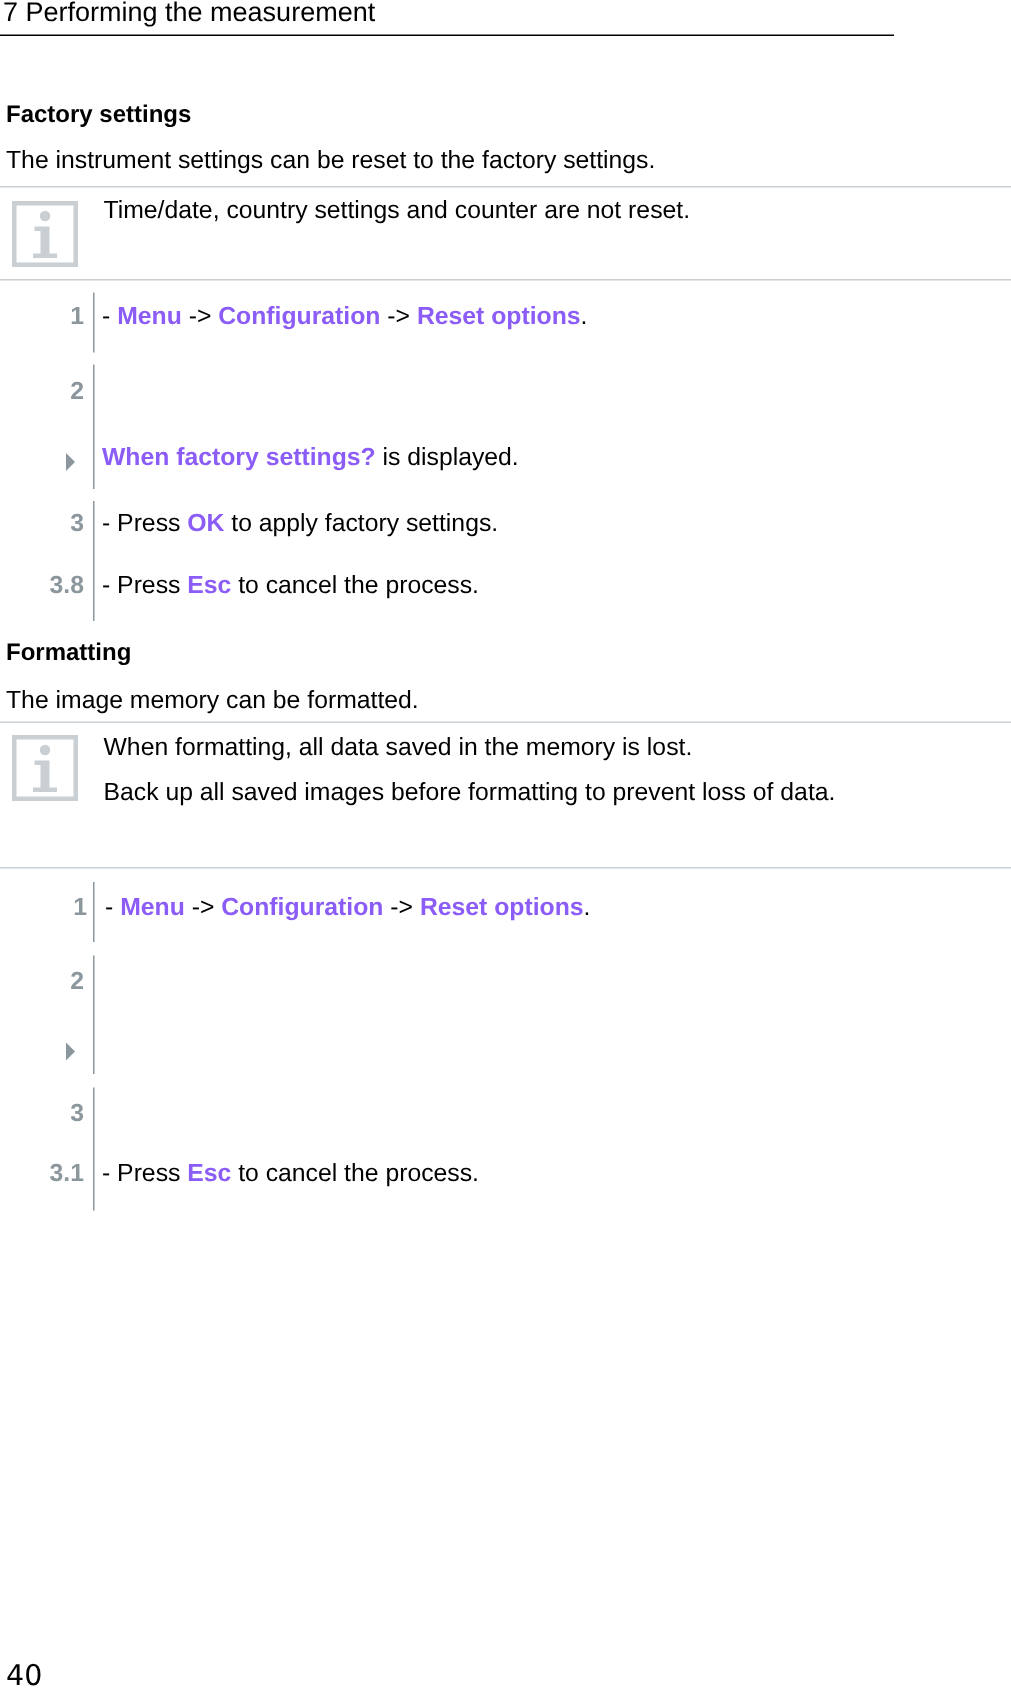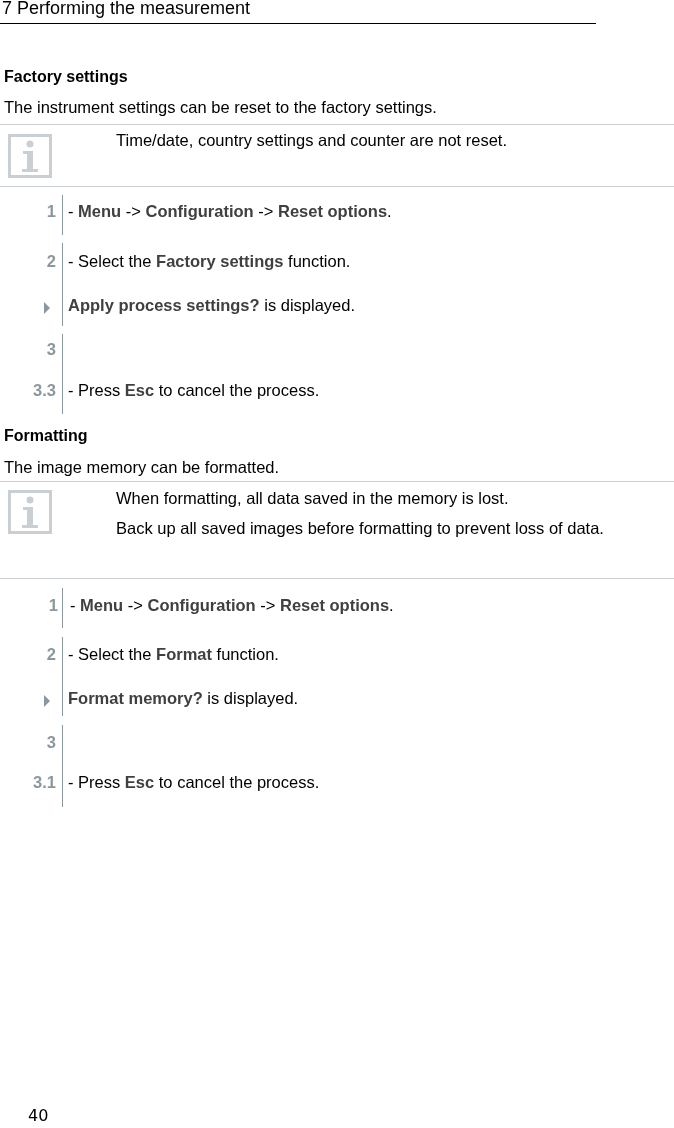--- a/index.html
+++ b/index.html
@@ -13,35 +13,35 @@
   }
   .header span { position: absolute; left: 2px; top: -2px; font-size: 18px; }
   .abs { position: absolute; }
   .h2 { font-size: 16px; font-weight: bold; left: 4px; }
   .para { font-size: 16.5px; left: 4px; }
   .note {
     position: absolute; left: 0; width: 674px;
     border-top: 1px solid #c9cfd3; border-bottom: 1px solid #c9cfd3;
   }
   .info-icon { position: absolute; left: 8px; width: 44px; height: 44px; }
-  .note-line { position: absolute; left: 69px; font-size: 16.5px; margin-left: 47px; }
+  .note-line { position: absolute; left: 69px; font-size: 16.5px; }
   .step { position: absolute; left: 0; width: 674px; height: 24px; }
   .step .num {
     position: absolute; right: 618px; top: 0; font-size: 16.5px; font-weight: bold;
     color: #8b969d; text-align: right;
   }
   .step .txt { position: absolute; left: 68px; top: 0; font-size: 16.5px; white-space: nowrap; }
-  .k { color: #404040; font-weight: bold; }
+  .k { color: #8b5cf6; font-weight: bold; }
   .vbar { position: absolute; left: 62px; width: 1px; background: #8b969d; }
   .tri {
     position: absolute; left: 44px; top: 6px; width: 0; height: 0;
     border-top: 6px solid transparent; border-bottom: 6px solid transparent;
     border-left: 6px solid #8b969d;
   }
-  .footer { position: absolute; left: 4px; top: 1106px; font-size: 16px; font-family: "DejaVu Sans", sans-serif; margin-left: 24px; }
+  .footer { position: absolute; left: 4px; top: 1106px; font-size: 19px; font-family: "DejaVu Sans", sans-serif; }
 </style>
 </head>
 <body>
 
 <div class="header">
   <span>7 Performing the measurement</span>
 </div>
 
 <div class="abs h2" style="top:68px">Factory settings</div>
 <div class="abs para" style="top:98px">The instrument settings can be reset to the factory settings.</div>
@@ -58,31 +58,31 @@
 <div class="vbar" style="top:195px;height:40px"></div>
 <div class="vbar" style="top:243px;height:83px"></div>
 <div class="vbar" style="top:334px;height:80px"></div>
 
 <div class="step" style="top:202px">
   <span class="num">1</span>
   <span class="txt"><span>- </span><span class="k">Menu</span><span> -&gt; </span><span class="k">Configuration</span><span> -&gt; </span><span class="k">Reset options</span><span>.</span></span>
 </div>
 <div class="step" style="top:252px">
   <span class="num">2</span>
-  <span class="txt"><span>- Select the </span><span class="k">Factory settings</span><span> function.</span></span>
 </div>
 <div class="step" style="top:296px">
   <span class="tri"></span>
-  <span class="txt"><span class="k">Apply process settings?</span><span> is displayed.</span></span>
+  <span class="txt"><span class="k">When factory settings?</span><span> is displayed.</span></span>
 </div>
 <div class="step" style="top:340px">
   <span class="num">3</span>
+  <span class="txt"><span>- Press </span><span class="k">OK</span><span> to apply factory settings.</span></span>
 </div>
 <div class="step" style="top:381px">
-  <span class="num">3.3</span>
+  <span class="num">3.8</span>
   <span class="txt"><span>- Press </span><span class="k">Esc</span><span> to cancel the process.</span></span>
 </div>
 
 <div class="abs h2" style="top:427px">Formatting</div>
 <div class="abs para" style="top:458px">The image memory can be formatted.</div>
 
 <div class="note" style="top:481px;height:96px">
   <svg class="info-icon" style="top:8px" viewBox="0 0 44 44">
     <rect x="1.5" y="1.5" width="41" height="41" fill="none" stroke="#c9cfd3" stroke-width="3"></rect>
     <circle cx="22" cy="10" r="3.5" fill="#c9cfd3"></circle>
@@ -95,25 +95,23 @@
 <div class="vbar" style="top:588px;height:40px"></div>
 <div class="vbar" style="top:637px;height:79px"></div>
 <div class="vbar" style="top:725px;height:82px"></div>
 
 <div class="step" style="top:596px">
   <span class="num" style="right:616px">1</span>
   <span class="txt" style="left:70px"><span>- </span><span class="k">Menu</span><span> -&gt; </span><span class="k">Configuration</span><span> -&gt; </span><span class="k">Reset options</span><span>.</span></span>
 </div>
 <div class="step" style="top:645px">
   <span class="num">2</span>
-  <span class="txt"><span>- Select the </span><span class="k">Format</span><span> function.</span></span>
 </div>
 <div class="step" style="top:689px">
   <span class="tri"></span>
-  <span class="txt"><span class="k">Format memory?</span><span> is displayed.</span></span>
 </div>
 <div class="step" style="top:733px">
   <span class="num">3</span>
 </div>
 <div class="step" style="top:773px">
   <span class="num">3.1</span>
   <span class="txt"><span>- Press </span><span class="k">Esc</span><span> to cancel the process.</span></span>
 </div>
 
 <div class="footer">40</div>

